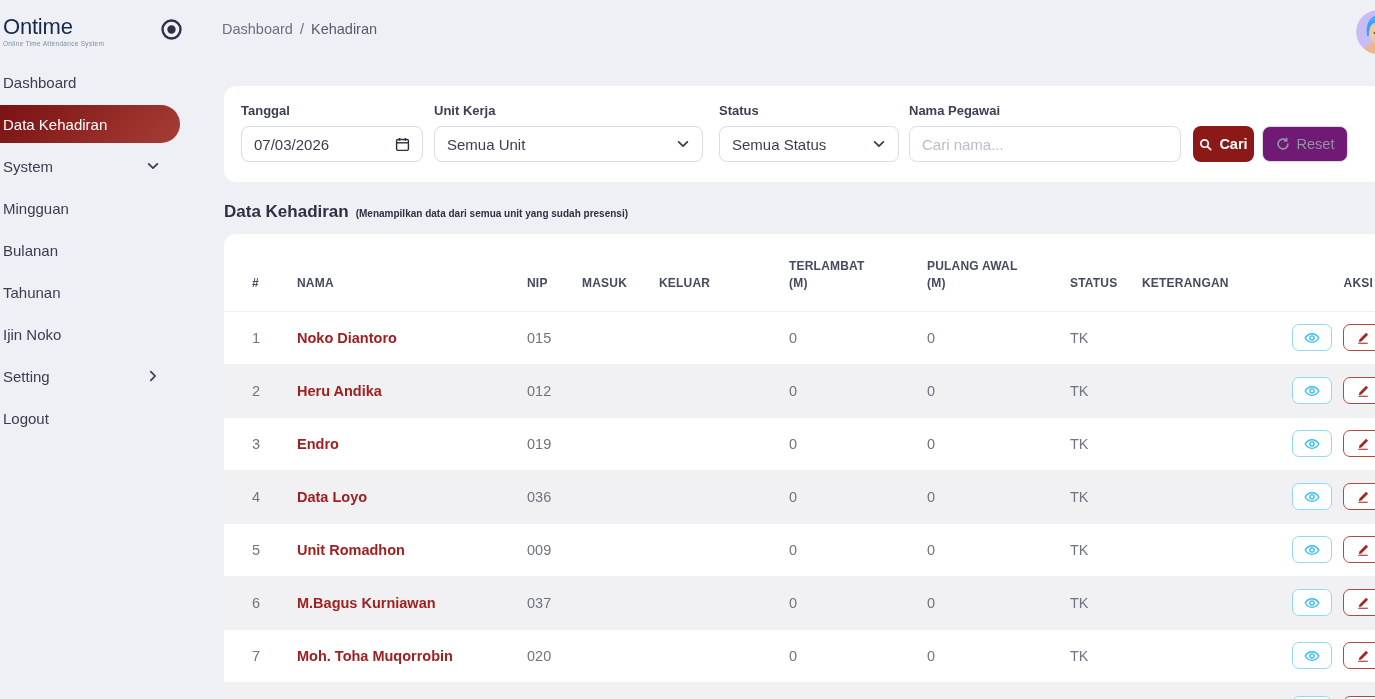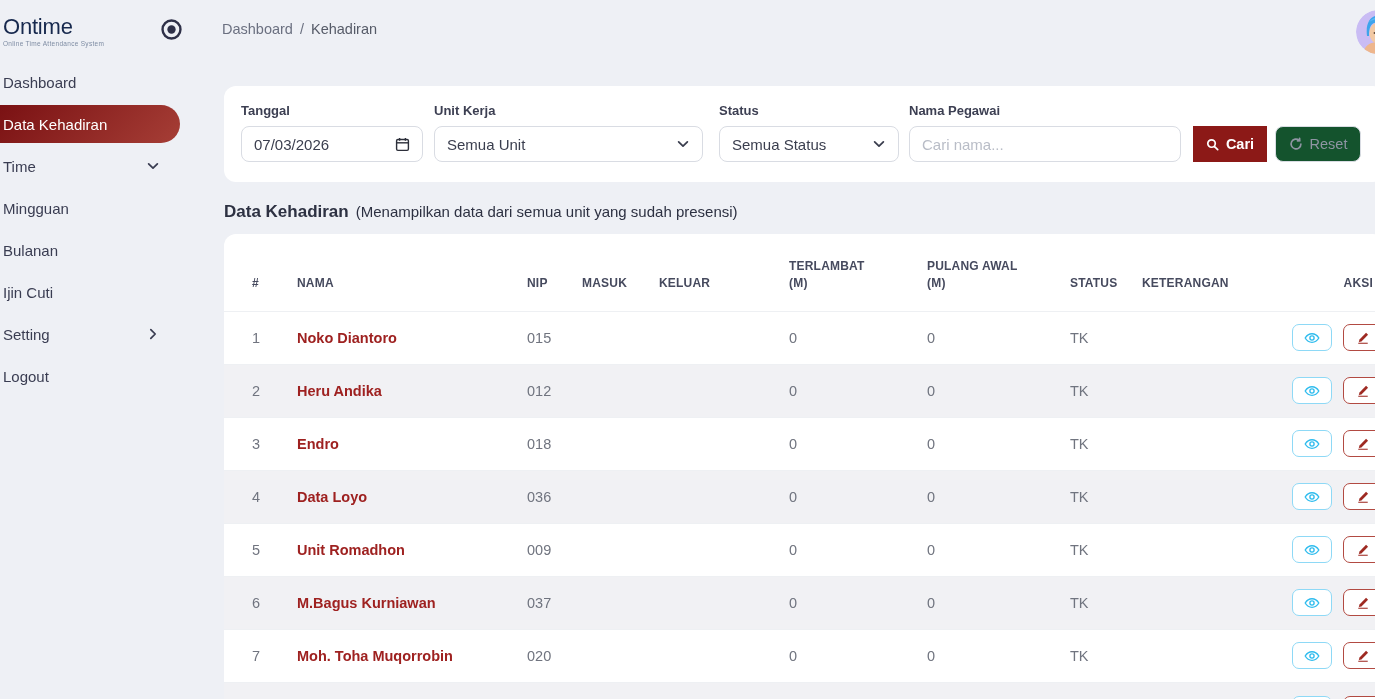--- a/index.html
+++ b/index.html
@@ -50,36 +50,36 @@
   }
   .f-tanggal { width:182px; }
   .f-unit { width:269px; margin-left:11px; }
   .f-status { width:180px; margin-left:16px; }
   .f-nama { width:272px; margin-left:10px; }
   .f-nama input { width:100%; }
   .f-nama input::placeholder { color:#b9bdc7; }
   .sel-chev { color:#3a3e4e; display:flex; }
   .cal-ic { color:#2c2f3a; display:flex; }
   .btn-cari {
-    margin-left:12px; margin-top:23px; width:74px; height:36px; border:none; border-radius:0;
+    margin-left:12px; margin-top:23px; width:61px; height:36px; border:none; border-radius:8px;
     background:#8c1917; color:#fff; font-size:14.5px; font-weight:700;
     display:flex; align-items:center; justify-content:center; gap:7px; cursor:pointer;
     font-family:"Liberation Sans", sans-serif;
   }
   .btn-reset {
     margin-left:8px; margin-top:23px; width:86px; height:36px; border:1px solid #d9dce3; border-radius:8px;
-    background:#14532d; color:#8f95a3; font-size:14.5px; font-weight:500;
+    background:#701a75; color:#8f95a3; font-size:14.5px; font-weight:500;
     display:flex; align-items:center; justify-content:center; gap:7px; cursor:pointer;
     font-family:"Liberation Sans", sans-serif;
   }
 
   
   .section-head { margin-top:20px; margin-left:2px; display:flex; align-items:baseline; gap:7px; }
   .sec-title { font-size:17px; font-weight:700; color:#2d3142; }
-  .sec-sub { font-size:15px; color:#2d3142; }
+  .sec-sub { font-size:10px; color:#2d3142;font-weight:bold; }
 
   
   .table-card { margin-top:12px; margin-left:2px; width:1161px; background:#fff; border-radius:12px 12px 0 0; min-height:470px; }
   table { width:100%; border-collapse:collapse; table-layout:fixed; }
   thead th {
     font-size:12px; font-weight:700; color:#464a5e; text-align:left; vertical-align:bottom;
     padding:24px 0 18px 0; letter-spacing:0.2px; line-height:1.45;
   }
   th.c-no { padding-left:28px; }
   .th-wrap { display:inline-block; white-space:normal; }
@@ -118,41 +118,45 @@
     <span class="side-label">Dashboard</span>
 
   </li>
 
   <li class="menu-item active">
     <span class="side-label">Data Kehadiran</span>
 
   </li>
 
   <li class="menu-item">
-    <span class="side-label">Time</span>
+    <span class="side-label">System</span>
     <span class="chev">
             <svg width="14" height="14" viewBox="0 0 16 16" fill="none" stroke="currentColor" stroke-width="2" stroke-linecap="round" stroke-linejoin="round">
               <path d="M3 5.5l5 5 5-5"></path>
             </svg>
           </span>
   </li>
 
   <li class="menu-item">
     <span class="side-label">Mingguan</span>
 
   </li>
 
   <li class="menu-item">
     <span class="side-label">Bulanan</span>
 
   </li>
 
-
-  <li class="menu-item">
-    <span class="side-label">Ijin Cuti</span>
+  <li class="menu-item">
+    <span class="side-label">Tahunan</span>
+
+  </li>
+
+  <li class="menu-item">
+    <span class="side-label">Ijin Noko</span>
 
   </li>
 
   <li class="menu-item">
     <span class="side-label">Setting</span>
     <span class="chev">
             <svg width="14" height="14" viewBox="0 0 16 16" fill="none" stroke="currentColor" stroke-width="2" stroke-linecap="round" stroke-linejoin="round">
               <path d="M5.5 3l5 5-5 5"></path>
             </svg>
           </span>
@@ -337,21 +341,21 @@
                       <path d="M2.6 14h10.8" stroke-width="1.2"></path>
                     </svg>
                   </span>
                 </button>
     </td>
   </tr>
 
   <tr>
     <td class="c-no">3</td>
     <td><a class="name-link">Endro</a></td>
-    <td>018</td>
+    <td>019</td>
     <td></td>
     <td></td>
     <td>0</td>
     <td>0</td>
     <td>TK</td>
     <td></td>
     <td class="c-aksi">
       <button class="btn-view">
                   <span style="display:flex;">
                     <svg width="16" height="16" viewBox="0 0 16 16" fill="none" stroke="currentColor" stroke-width="1.35">

